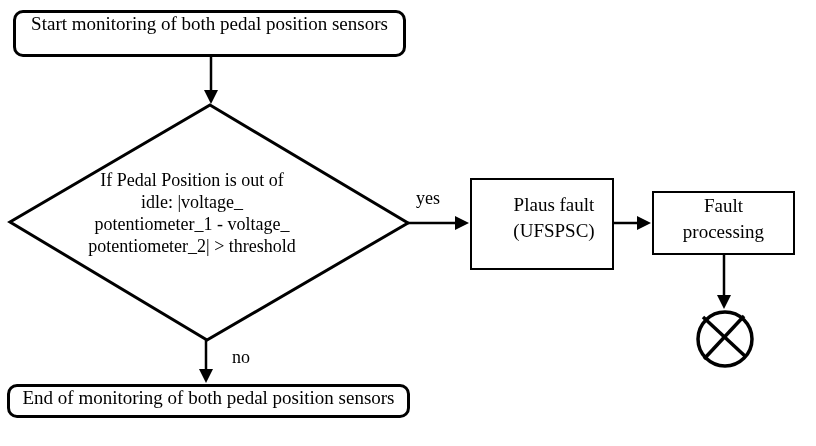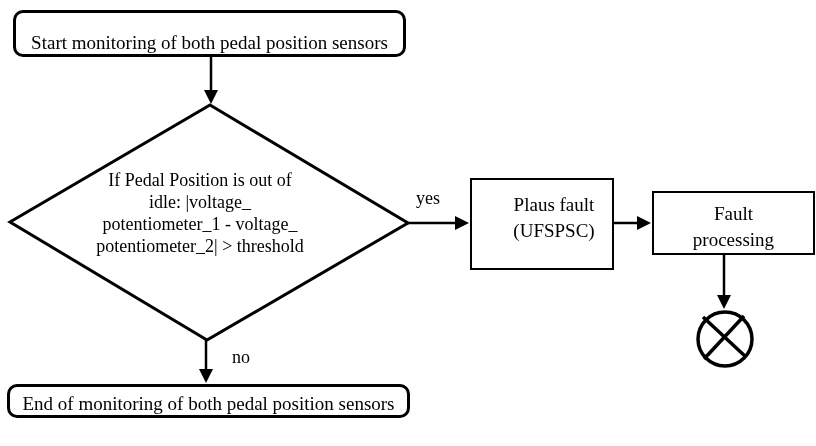--- a/index.html
+++ b/index.html
@@ -19,21 +19,21 @@
   .layer {
     position: absolute;
     left: 0;
     top: 0;
   }
   .node {
     position: absolute;
     box-sizing: border-box;
     background: #ffffff;
     display: flex;
-    align-items: flex-end;
+    align-items: flex-start;
     justify-content: center;
     text-align: center;
   }
   .node span {
     display: block;
     white-space: pre-line;
   }
   .terminator {
     border: 3px solid #000000;
     border-radius: 10px;
@@ -41,24 +41,24 @@
   }
   .process {
     border: 2.5px solid #000000;
     font-size: 19px;
     line-height: 26px;
   }
   #node-start { left: 13px; top: 10px; width: 393px; height: 47px; }
   #node-end   { left: 7px;  top: 384px; width: 403px; height: 34px; }
   #node-plaus { left: 470px; top: 178px; width: 144px; height: 92px;
                 align-items: flex-start; padding-top: 12px; padding-left: 24px; }
-  #node-fault { left: 652px; top: 191px; width: 163px; height: 64px; }
+  #node-fault { left: 652px; top: 191px; width: 143px; height: 64px; }
   .decision-label {
     position: absolute;
-    left: 50px;
+    left: 42px;
     top: 169px;
     width: 300px;
     text-align: center;
     font-size: 18px;
     line-height: 22px;
     white-space: pre-line;
   }
   .edge-label {
     position: absolute;
     font-size: 18px;

